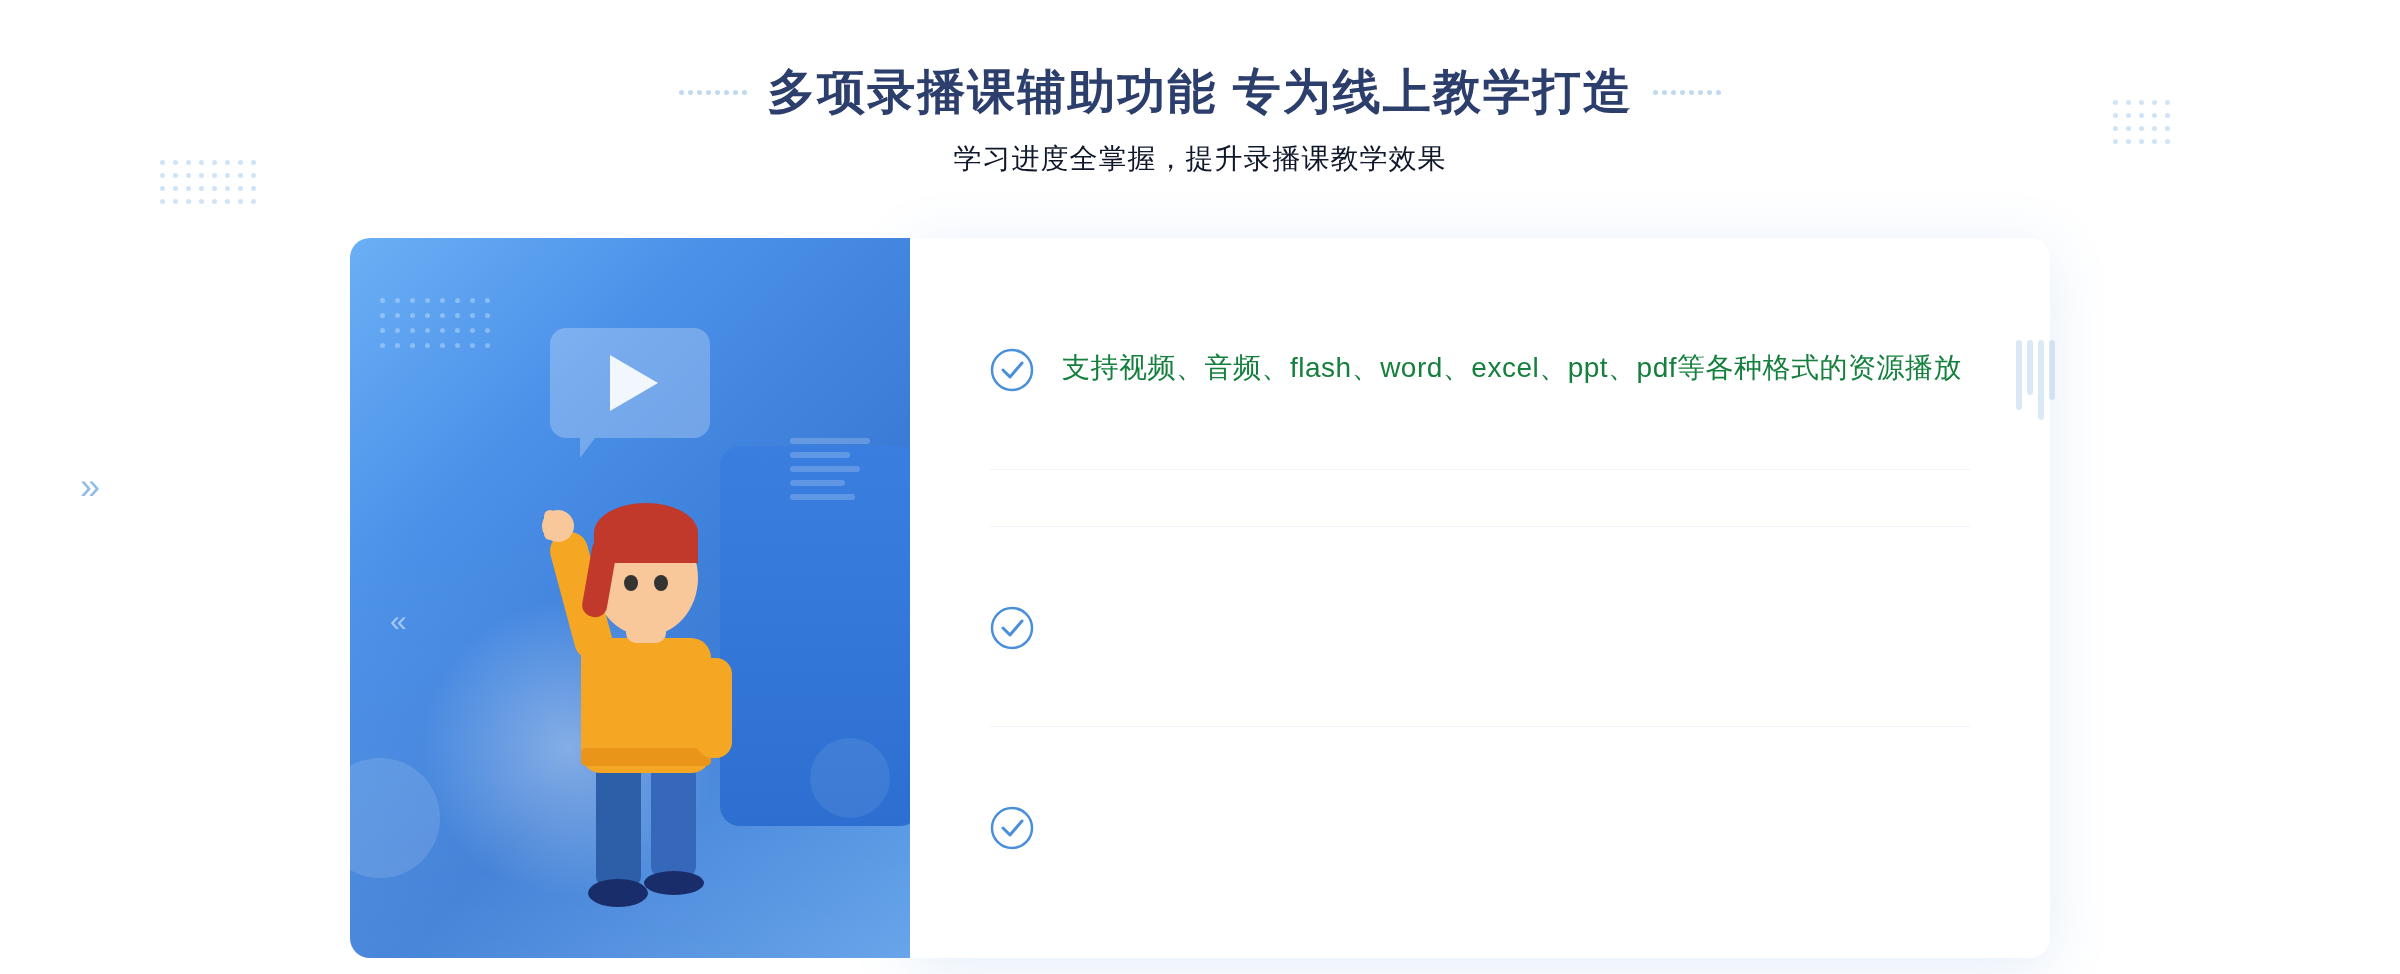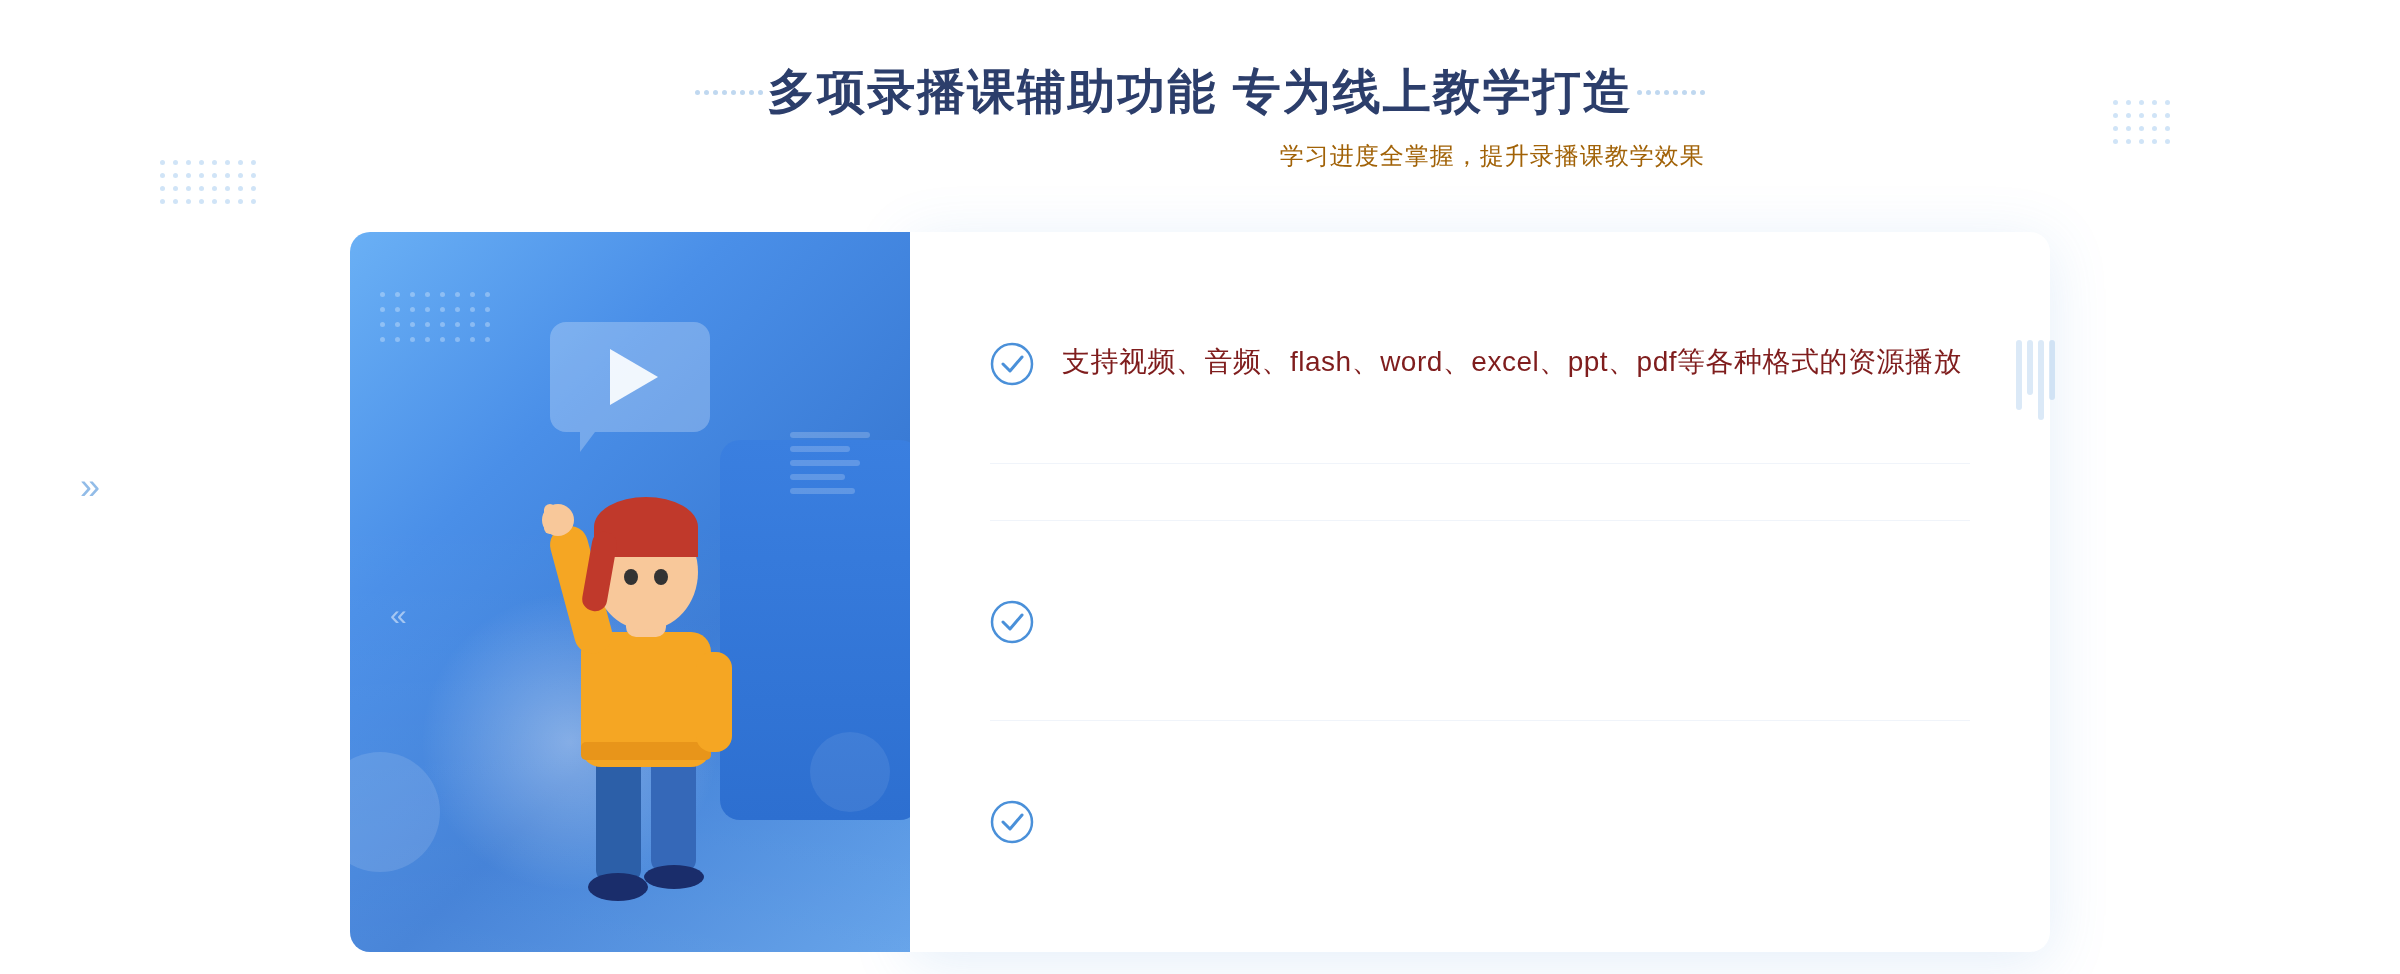--- a/index.html
+++ b/index.html
@@ -69,21 +69,21 @@
     .header-section {
       text-align: center;
       margin-bottom: 60px;
       position: relative;
     }
 
     .title-row {
       display: flex;
       align-items: center;
       justify-content: center;
-      gap: 4px;
+      gap: 20px;
       margin-bottom: 16px;
     }
 
     .title-decoration {
       display: flex;
       gap: 4px;
       align-items: center;
     }
 
     .title-decoration span {
@@ -95,24 +95,23 @@
     }
 
     .main-title {
       font-size: 48px;
       font-weight: 600;
       color: #2c3e6b;
       letter-spacing: 2px;
     }
 
     .subtitle {
-      font-size: 24px;
-      color: #a16207;
+      font-size: 28px;
+      color: #0f172a;
       letter-spacing: 1px;
-      text-align: right;
     }
 
     
     .content-area {
       display: flex;
       width: 1700px;
       gap: 0;
       align-items: stretch;
       position: relative;
     }
@@ -303,21 +302,21 @@
       margin-top: 2px;
     }
 
     .feature-icon svg {
       width: 44px;
       height: 44px;
     }
 
     .feature-text {
       font-size: 28px;
-      color: #7f1d1d;
+      color: #15803d;
       line-height: 1.6;
       letter-spacing: 0.5px;
     }
 
     .feature-divider {
       height: 1px;
       background: #f0f4fa;
       margin: 0 0;
     }
 

